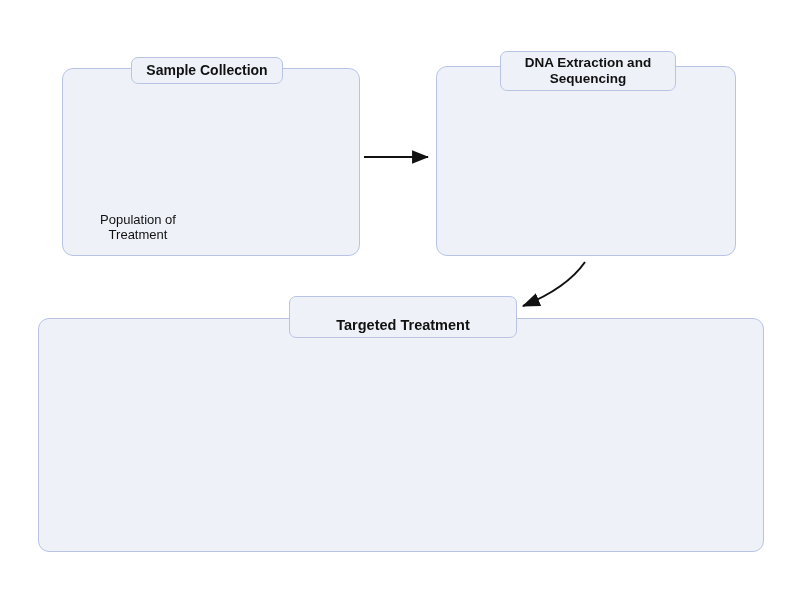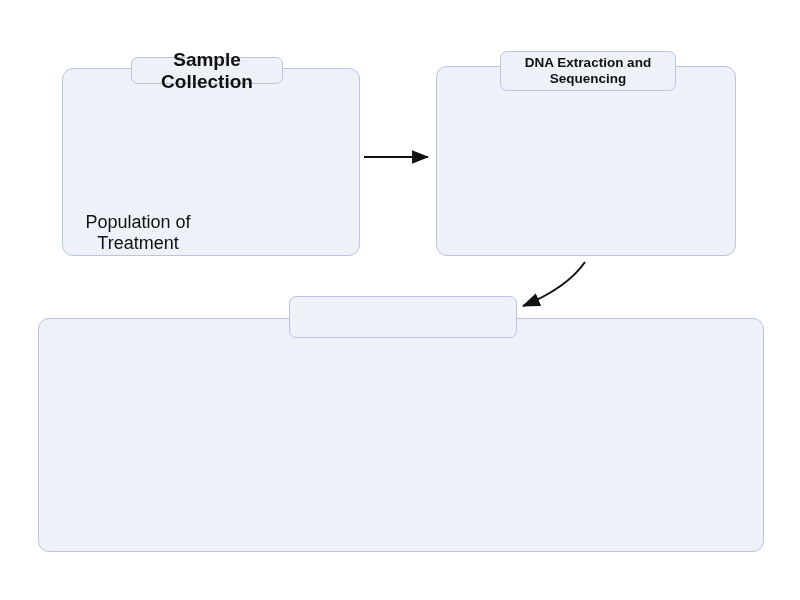--- a/index.html
+++ b/index.html
@@ -15,27 +15,27 @@
   #panel-sample{left:62px;top:68px;width:298px;height:188px;}
   #panel-dna{left:436px;top:66px;width:300px;height:190px;}
   #panel-gene{left:38px;top:318px;width:726px;height:234px;}
 
   .title-box{
     position:absolute;background:#eef2f8;border:1.3px solid #b9c4e4;
     border-radius:7px;box-sizing:border-box;display:flex;align-items:center;
     justify-content:center;text-align:center;font-weight:bold;color:#111;
     line-height:1.15;z-index:6;
   }
-  #title-sample{left:131px;top:57px;width:152px;height:27px;font-size:19px;}
+  #title-sample{left:131px;top:57px;width:152px;height:27px;font-size:14px;}
   #title-dna{left:500px;top:51px;width:176px;height:40px;font-size:13.5px;}
   #title-gene{left:289px;top:296px;width:228px;height:42px;font-size:14.5px;}
 
   .pop-label{
     position:absolute;left:78px;top:212px;width:120px;text-align:center;
-    font-size:18px;color:#111;line-height:1.18;
+    font-size:13px;color:#111;line-height:1.18;
   }
   svg{overflow:visible;}
   text{font-family:"Liberation Sans",sans-serif;}
 </style>
 </head>
 <body>
 
 <svg id="canvas" viewBox="0 0 800 600">
   <defs>
     <marker id="arrowhead" markerWidth="9" markerHeight="7" refX="8.4" refY="3.5" orient="auto">
@@ -1894,19 +1894,20 @@
 <div class="title-box" id="title-sample">Sample Collection</div>
 <div class="title-box" id="title-dna">
   <span>
     <span>DNA Extraction and</span><br>
     <span>Sequencing</span>
   </span>
 </div>
 <div class="title-box" id="title-gene">
   <span>
     <br>
+    <span>Targeted Treatment</span>
   </span>
 </div>
 
 <div class="pop-label">
   <span>Population of</span><br>
   <span>Treatment</span>
 </div>
 
 </body></html>

